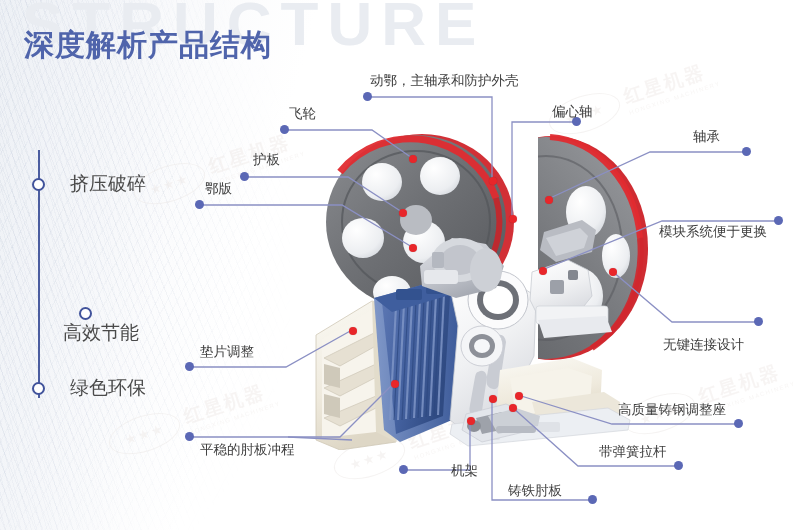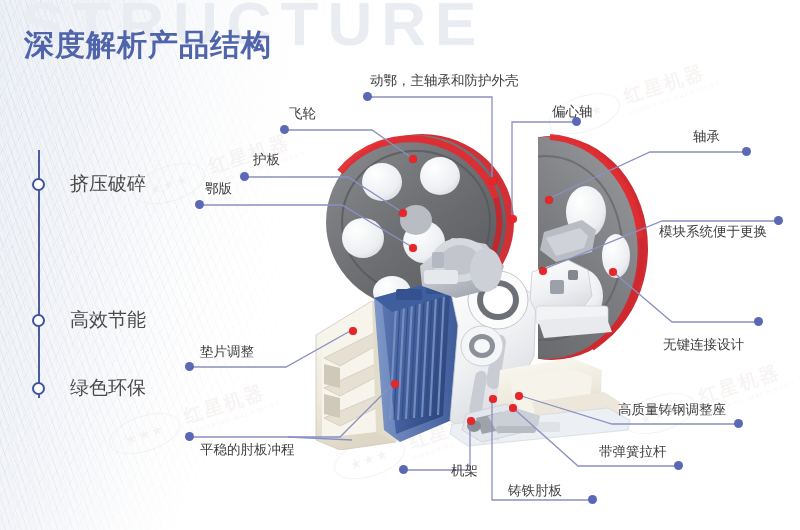--- a/index.html
+++ b/index.html
@@ -167,21 +167,21 @@
   </div>
 
   <div class="page-title">深度解析产品结构</div>
 
   <div class="feat-rail"></div>
 
   <div class="feat" style="left:38px;top:171px;">
     <span class="ring"></span>
     <span class="txt">挤压破碎</span>
   </div>
-  <div class="feat" style="left:38px;top:307px;">
+  <div class="feat" style="left:38px;top:307px;flex-direction:column;">
     <span class="ring"></span>
     <span class="txt">高效节能</span>
   </div>
   <div class="feat" style="left:38px;top:375px;">
     <span class="ring"></span>
     <span class="txt">绿色环保</span>
   </div>
 
   <svg class="machine" viewBox="0 0 360 330" width="360" height="330">
     <defs>

